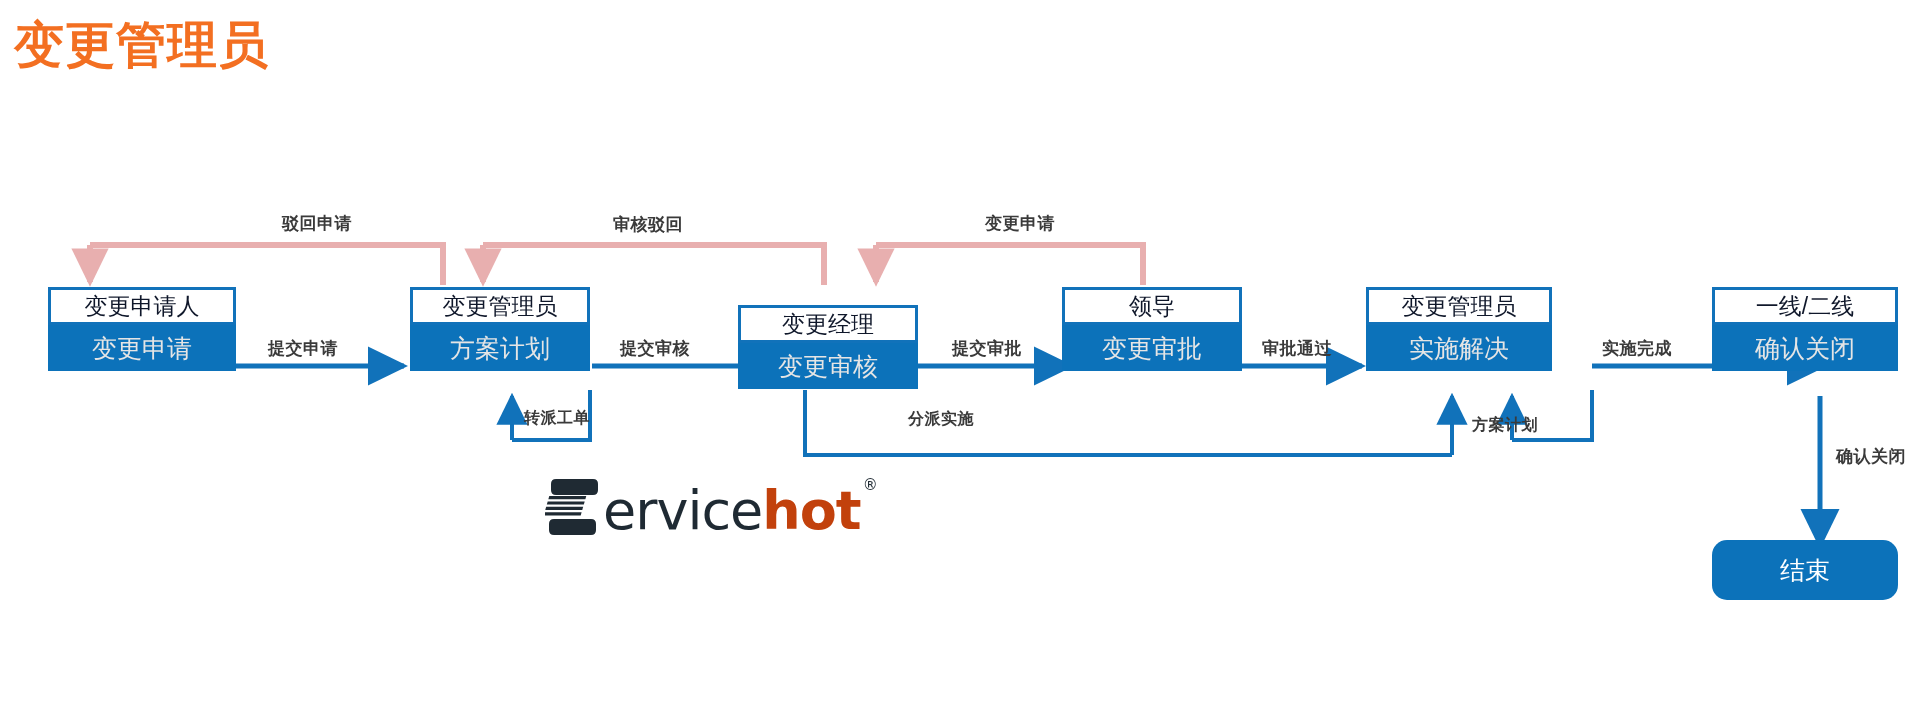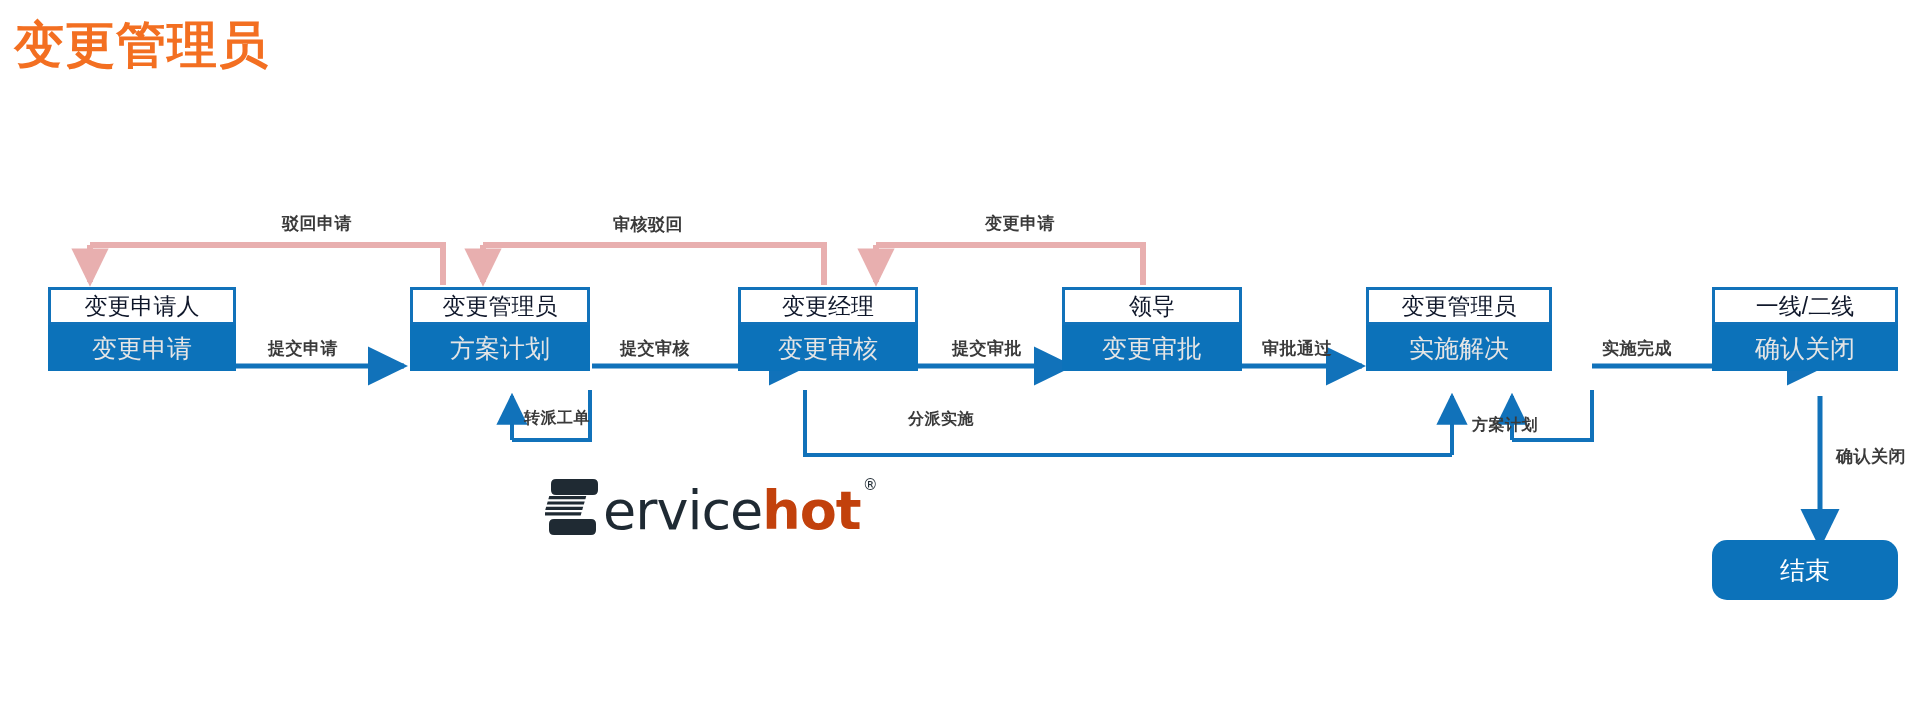--- a/index.html
+++ b/index.html
@@ -206,21 +206,21 @@
   <div class="node" style="left:48px; top:287px; width:188px;">
     <div class="role">变更申请人</div>
     <div class="stage">变更申请</div>
   </div>
 
   <div class="node" style="left:410px; top:287px; width:180px;">
     <div class="role">变更管理员</div>
     <div class="stage">方案计划</div>
   </div>
 
-  <div class="node" style="left:738px; top:287px; width:180px;">
+  <div class="node" style="left:738px; top:305px; width:180px;">
     <div class="role">变更经理</div>
     <div class="stage">变更审核</div>
   </div>
 
   <div class="node" style="left:1062px; top:287px; width:180px;">
     <div class="role">领导</div>
     <div class="stage">变更审批</div>
   </div>
 
   <div class="node" style="left:1366px; top:287px; width:186px;">

